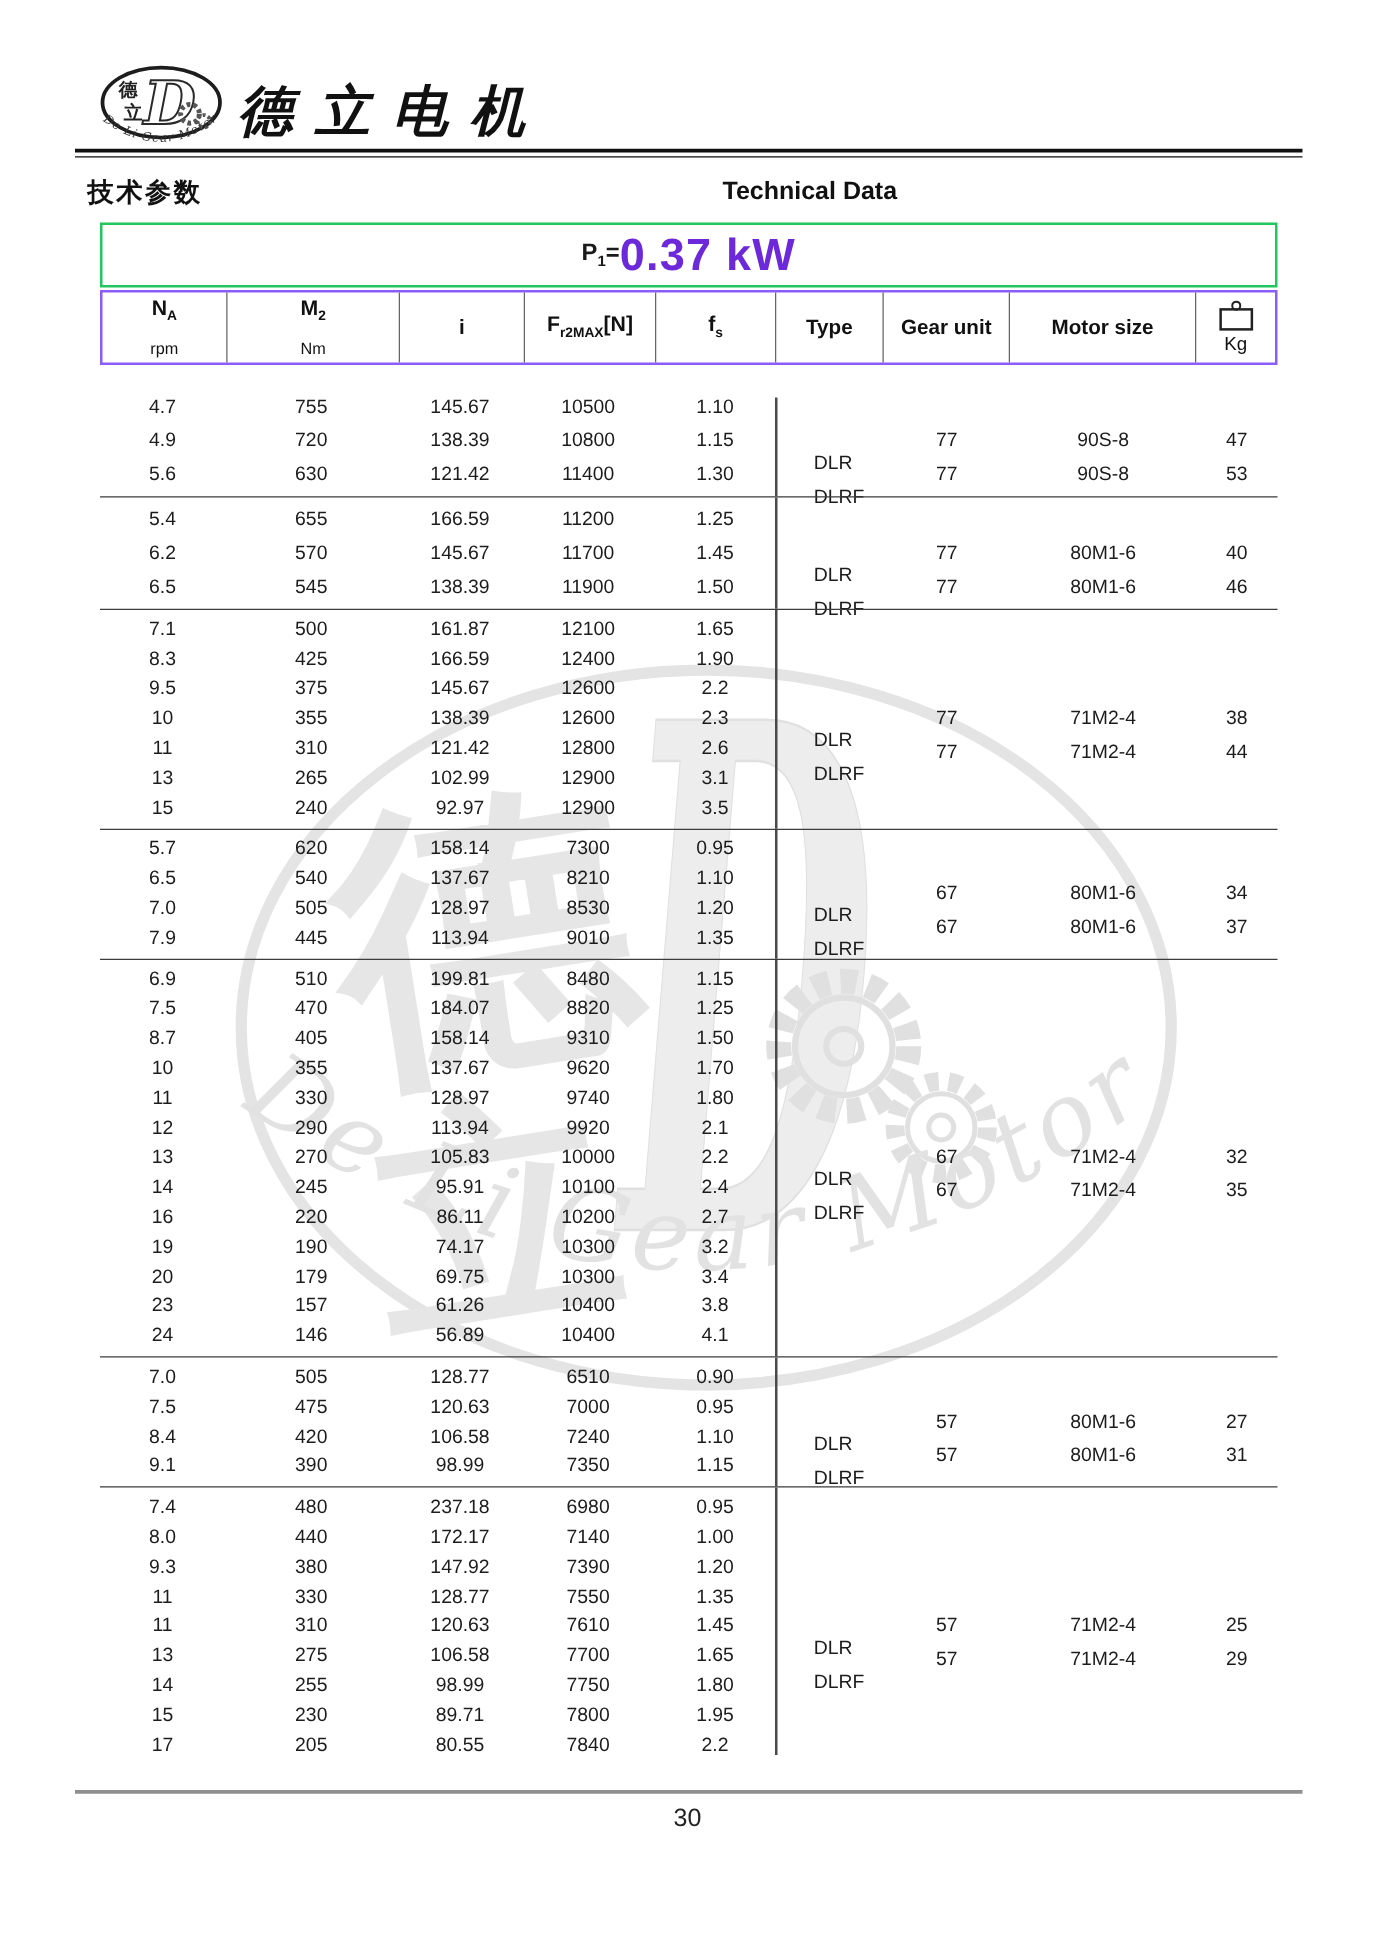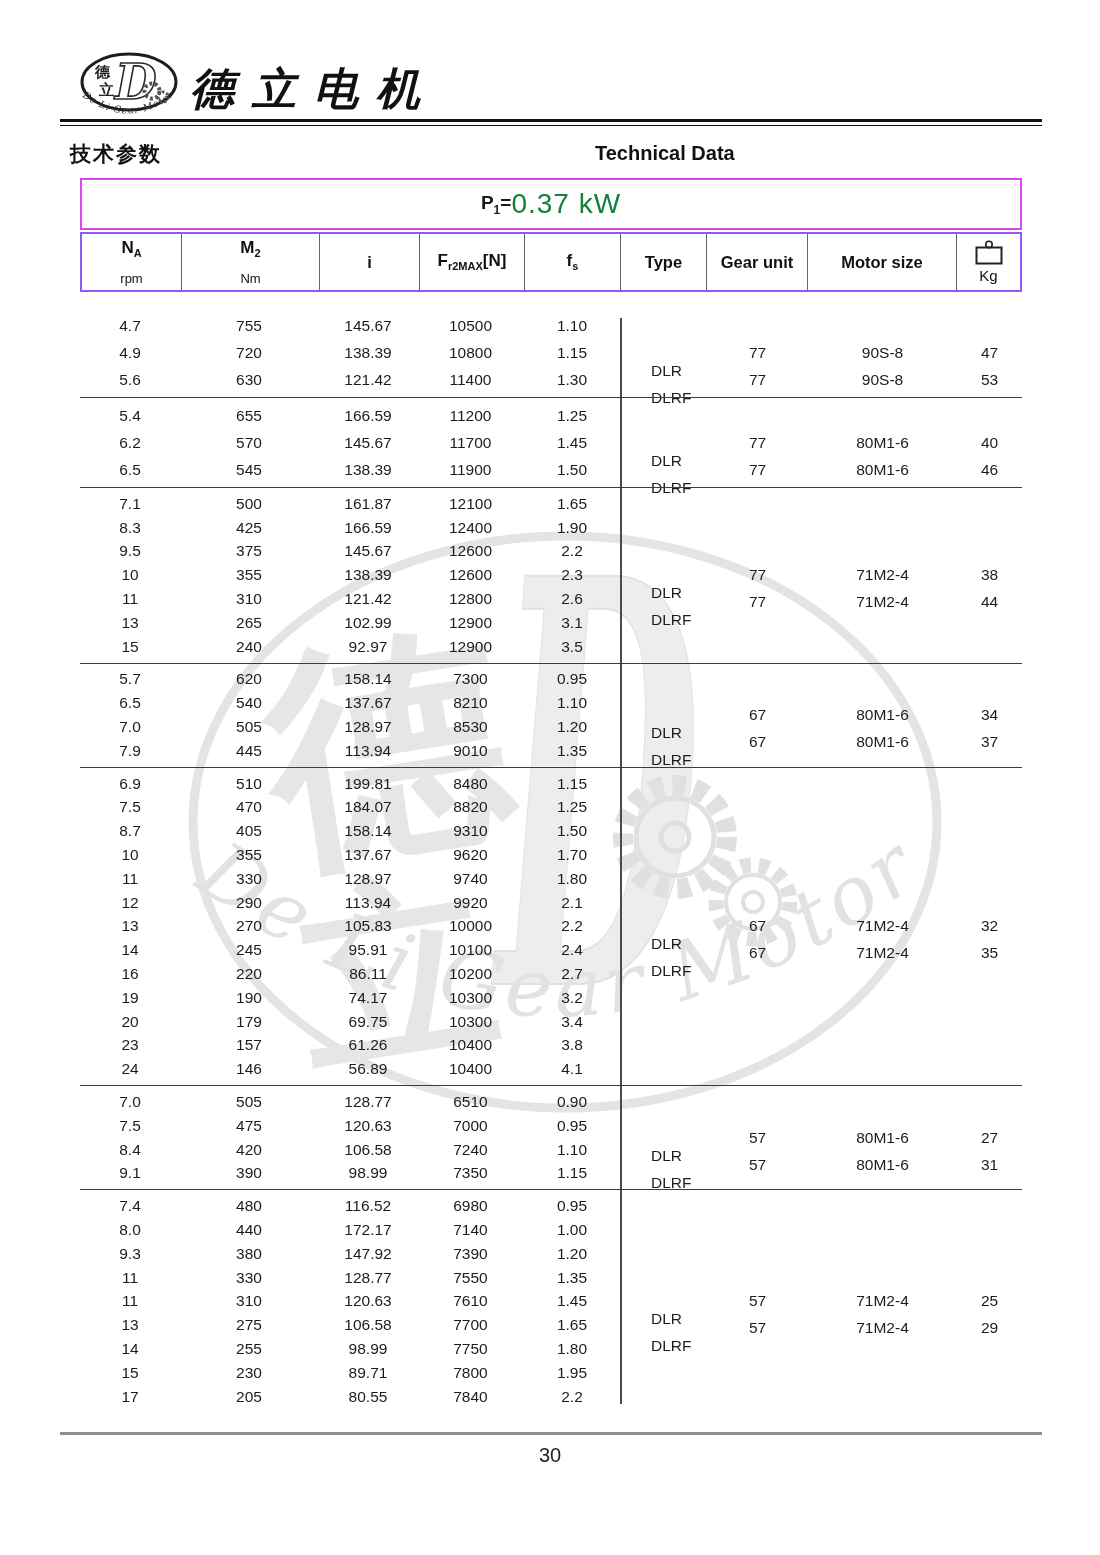--- a/index.html
+++ b/index.html
@@ -12,27 +12,27 @@
   .content{position:relative;z-index:1;}
 
   
   .brand-row{position:absolute;left:60px;top:50px;width:982px;height:70px;}
   .brand-logo{position:absolute;left:15px;top:0px;}
   .brand-name{position:absolute;left:130px;top:10px;font-family:"DejaVu Serif",serif;font-weight:bold;font-style:italic;font-size:44px;letter-spacing:18px;color:#111;}
   .top-rule{position:absolute;left:60px;top:119px;width:982px;height:3px;border-top:3px solid #111;border-bottom:1px solid #111;}
 
   .subtitle-row{position:absolute;left:60px;top:140px;width:982px;height:30px;}
   .subtitle-zh{position:absolute;left:10px;top:0;font-size:21px;font-weight:bold;color:#111;letter-spacing:2px;}
-  .subtitle-en{position:absolute;left:518px;top:2px;font-size:20px;font-weight:bold;color:#111;margin-left:17px;}
+  .subtitle-en{position:absolute;left:518px;top:2px;font-size:20px;font-weight:bold;color:#111;}
 
   
-  .power-box{position:absolute;left:80px;top:178px;width:942px;height:52px;border:2px solid #d946ef;box-sizing:border-box;display:flex;align-items:center;justify-content:center;}
+  .power-box{position:absolute;left:80px;top:178px;width:942px;height:52px;border:2px solid #22c55e;box-sizing:border-box;display:flex;align-items:center;justify-content:center;}
   .power-box .p-pre{font-size:19px;font-weight:bold;color:#1a1a1a;}
   .power-box .p-pre sub{font-size:12px;}
-  .power-box .p-val{font-size:28px;font-weight:normal;color:#15803d;letter-spacing:1px;}
+  .power-box .p-val{font-size:36px;font-weight:bold;color:#6d28d9;letter-spacing:1px;}
 
   
   .col-header{position:absolute;left:80px;top:232px;width:942px;height:60px;box-sizing:border-box;border:2px solid #8b5cf6;display:grid;grid-template-columns:100px 138px 100px 105px 96px 86px 101px 149px 63px;}
   .col-cell{border-right:1.5px solid #666;display:flex;flex-direction:column;align-items:center;justify-content:center;line-height:1.15;}
   .col-cell:last-child{border-right:none;}
   .h-main{font-size:17px;font-weight:bold;color:#111;}
   .h-main sub{font-size:11px;font-weight:bold;}
   .h-unit{font-size:13px;color:#111;margin-top:12px;}
   .h-single{font-size:16.5px;font-weight:bold;color:#111;}
   .kg-cell .h-unit{font-size:15px;margin-top:0px;}
@@ -518,21 +518,21 @@
               </div>
             </div>
           </div>
           <div class="vdivider"></div>
         </div>
         <div class="section section last">
           <div class="sec-left">
             <div class="data-row">
               <div class="cell">7.4</div>
               <div class="cell">480</div>
-              <div class="cell">116.52</div>
+              <div class="cell">237.18</div>
               <div class="cell">6980</div>
               <div class="cell">0.95</div>
             </div>
             <div class="data-row">
               <div class="cell">8.0</div>
               <div class="cell">440</div>
               <div class="cell">172.17</div>
               <div class="cell">7140</div>
               <div class="cell">1.00</div>
             </div>

